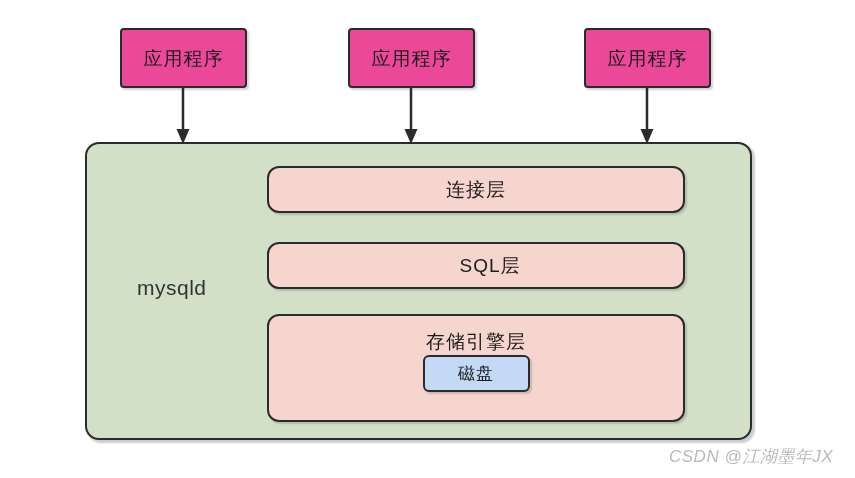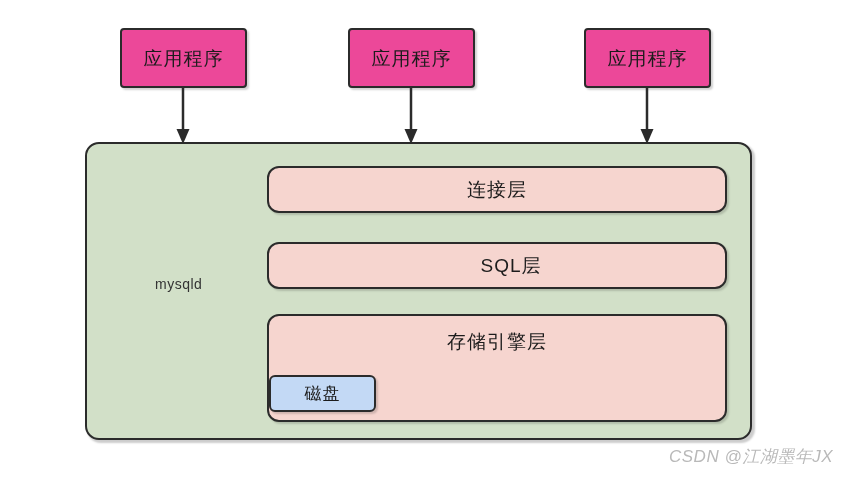--- a/index.html
+++ b/index.html
@@ -61,32 +61,32 @@
     width: 667px;
     height: 298px;
     background: #d2e0c8;
     border: 2.5px solid #2b2b2b;
     border-radius: 14px;
     box-sizing: border-box;
     box-shadow: 2.5px 2.5px 2px rgba(0,0,0,0.2);
   }
   #mysqld-label {
     position: absolute;
-    left: 68px;
+    left: 50px;
     top: 132px;
-    font-size: 14px;
+    font-size: 21px;
     color: #333333;
     letter-spacing: 0.5px;
   }
 
   
   .layer-box {
     position: absolute;
     left: 180px;
-    width: 460px;
+    width: 418px;
     background: #f6d5cf;
     border: 2.5px solid #2b2b2b;
     border-radius: 12px;
     box-sizing: border-box;
     box-shadow: 2px 2px 2px rgba(0,0,0,0.16);
   }
   .layer-title {
     font-size: 19px;
     color: #1c1c1c;
     text-align: center;
@@ -106,26 +106,27 @@
     align-items: center;
     justify-content: center;
     padding-left: 28px;
   }
   #layer-storage {
     top: 170px;
     height: 108px;
     padding-top: 13px;
   }
   #layer-storage .layer-title {
-    margin-bottom: 20px;
+    margin-bottom: 0;
   }
 
   
   #storage-components {
     display: flex;
+    justify-content: center;
     gap: 18px;
   }
   .component-box {
     width: 107px;
     height: 37px;
     background: #c3d9f5;
     border: 2.5px solid #2b2b2b;
     border-radius: 6px;
     box-sizing: border-box;
     display: flex;

